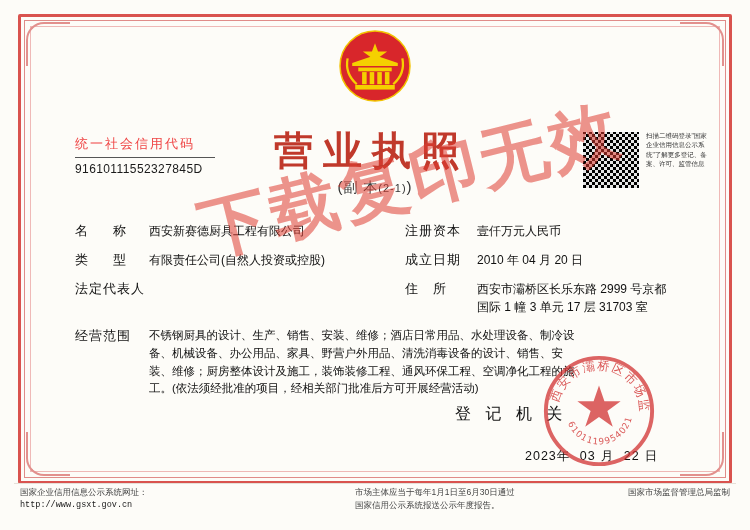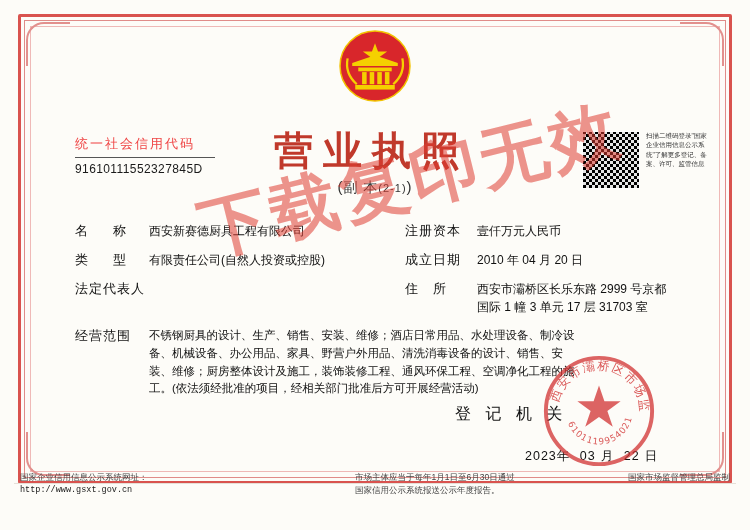--- a/index.html
+++ b/index.html
@@ -232,21 +232,21 @@
     white-space: nowrap;
     z-index: 7;
     pointer-events: none;
   }
 
   
   .footer {
     position: absolute;
     left: 0;
     right: 0;
-    bottom: 21px;
+    bottom: 6px;
     height: 40px;
     font-size: 8.5px;
     color: #444;
     line-height: 1.5;
   }
   .footer-left { position: absolute; left: 20px; top: 2px; }
   .footer-left .url { color: #1a1a1a; font-family: Liberation Mono, monospace; }
   .footer-mid { position: absolute; left: 355px; top: 2px; text-align: left; }
   .footer-right { position: absolute; right: 20px; top: 2px; text-align: right; margin-left: 44px; }
   .hr-top {

